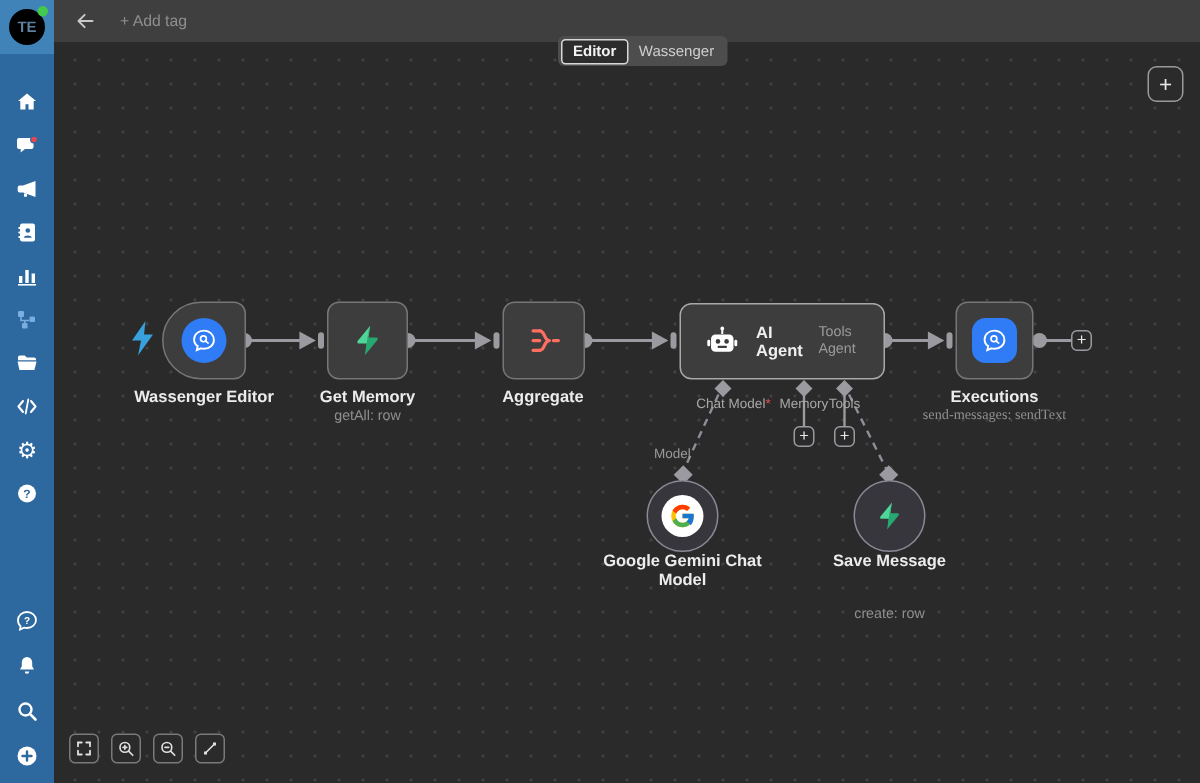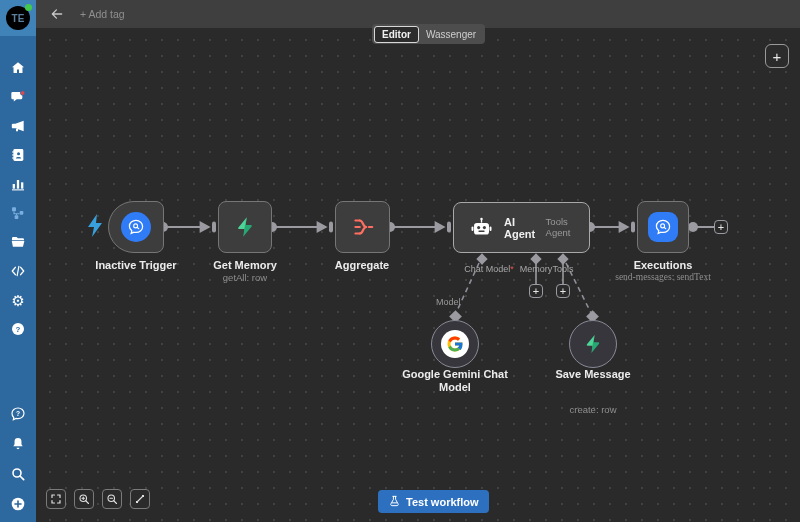--- a/index.html
+++ b/index.html
@@ -257,21 +257,21 @@
 
   <div class="node trigger" style="left:108px; top:201px; width:56px; height:52px;">
     <div class="wass-icon round">
       <svg width="18" height="18" viewBox="0 0 24 24">
         <path d="M12 3.2c-5 0-8.8 3.4-8.8 7.8 0 2.4 1.2 4.5 3.2 5.9l-.8 3.7 3.7-1.6c.9.2 1.8.3 2.7.3 5 0 8.8-3.4 8.8-7.8S17 3.2 12 3.2z" fill="none" stroke="#fff" stroke-width="1.7"></path>
         <circle cx="11.5" cy="10.5" r="2.6" fill="none" stroke="#fff" stroke-width="1.5"></circle>
         <path d="M13.5 12.5l2.2 1.8" stroke="#fff" stroke-width="1.5" stroke-linecap="round"></path>
       </svg>
     </div>
   </div>
-  <div class="node-label" style="left:136px; top:259px;">Inactive Trigger</div>
+  <div class="node-label" style="left:136px; top:259px;">Wassenger Editor</div>
 
   <div class="node" style="left:218px; top:201px; width:54px; height:52px;">
     <svg width="24" height="24" viewBox="0 0 24 24">
       <path d="M13.8 2.2 5.4 12.4c-.5.6-.1 1.6.7 1.6h5.4l-.6 7.4z" fill="#4fd598"></path>
       <path d="M10.2 21.8l8.4-10.2c.5-.6.1-1.6-.7-1.6h-5.4l.6-7.4z" fill="#27a873"></path>
     </svg>
   </div>
   <div class="node-label" style="left:245px; top:259px;">Get Memory</div>
   <div class="node-sublabel" style="left:245px; top:272px;">getAll: row</div>
 
@@ -368,21 +368,14 @@
     </svg>
   </div>
   <div class="ctrl-btn" style="left:130px;">
     <svg viewBox="0 0 24 24">
       <path d="M6 18 18 6" stroke="#e0e0e0" stroke-width="2.2" stroke-linecap="round"></path>
       <rect x="4" y="16" width="4" height="4" fill="#e0e0e0"></rect>
       <rect x="16" y="4" width="4" height="4" fill="#e0e0e0"></rect>
     </svg>
   </div>
 
-  <div class="test-btn">
-    <svg width="13" height="13" viewBox="0 0 24 24">
-      <path d="M9 2.5h6 M10 2.5v5.5l-4.6 8.4A2.2 2.2 0 0 0 7.3 19.7h9.4a2.2 2.2 0 0 0 1.9-3.3L14 8V2.5" stroke="#fff" stroke-width="1.8" fill="none" stroke-linecap="round" stroke-linejoin="round"></path>
-      <path d="M8 14.5h8" stroke="#fff" stroke-width="1.8" stroke-linecap="round"></path>
-    </svg>
-    <span>Test workflow</span>
-  </div>
 
 </div>
 
 </body></html>

